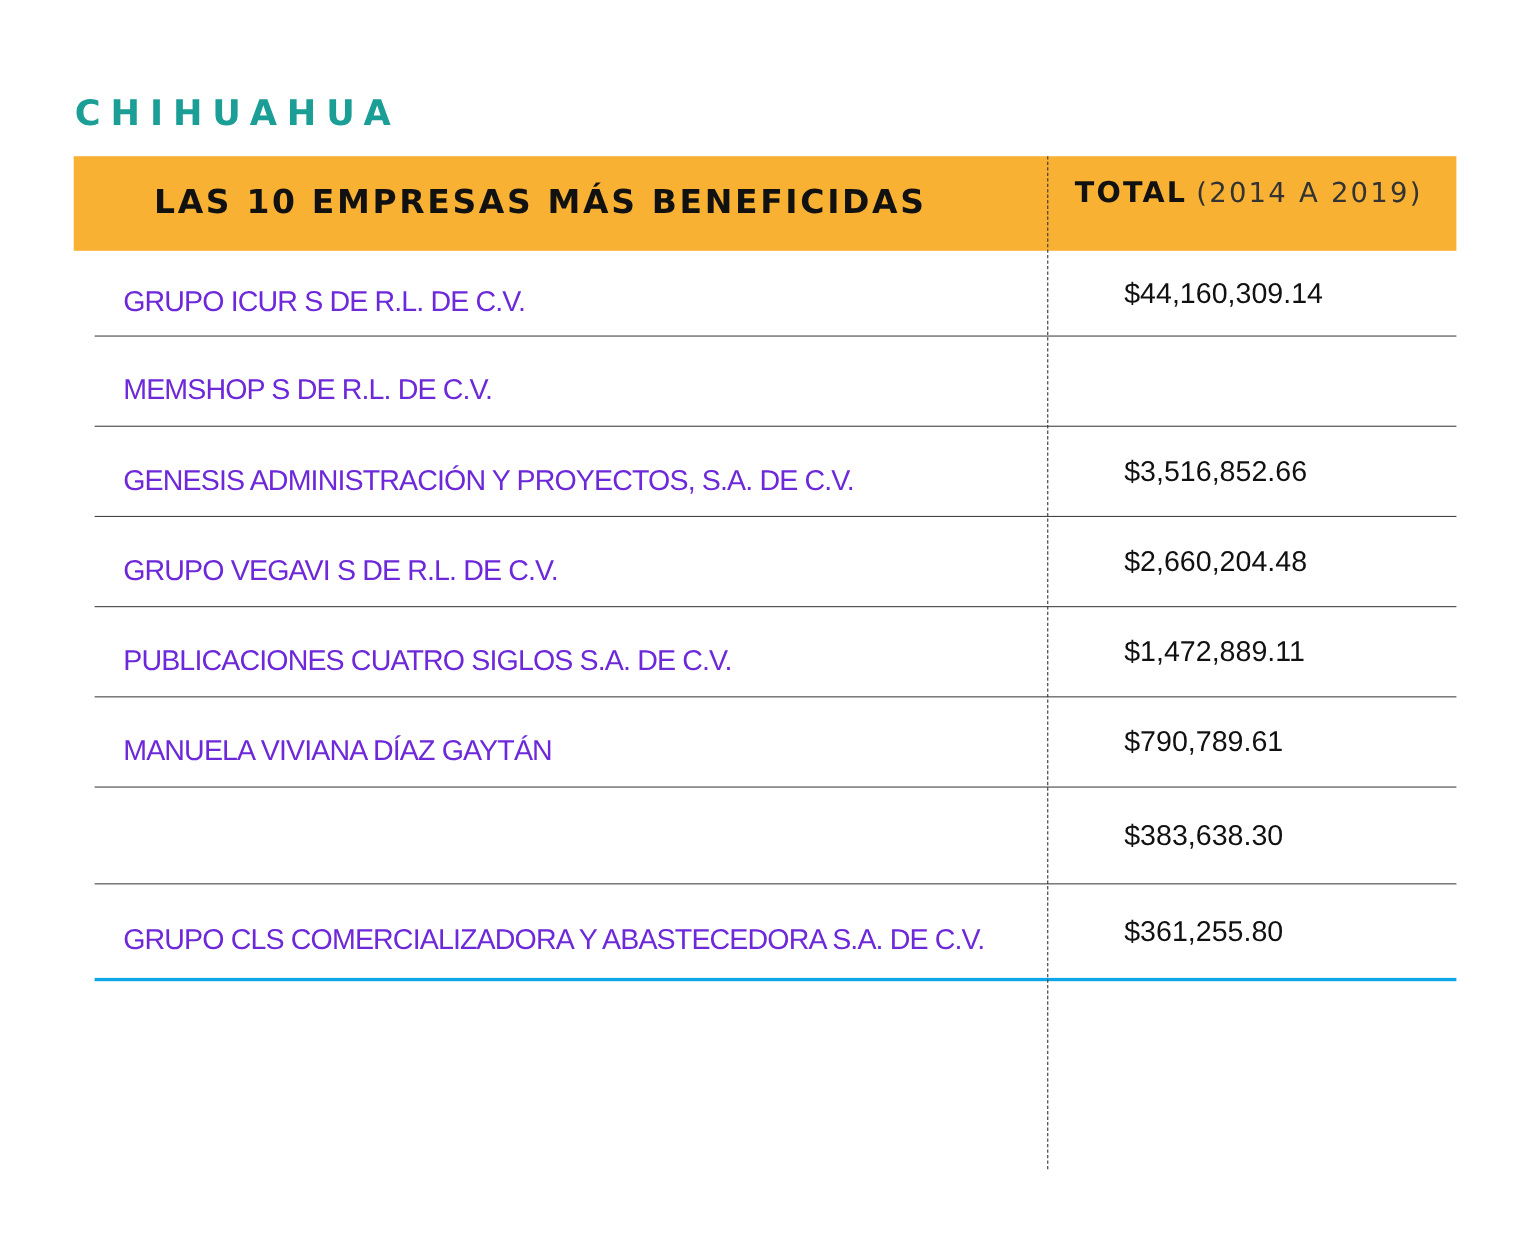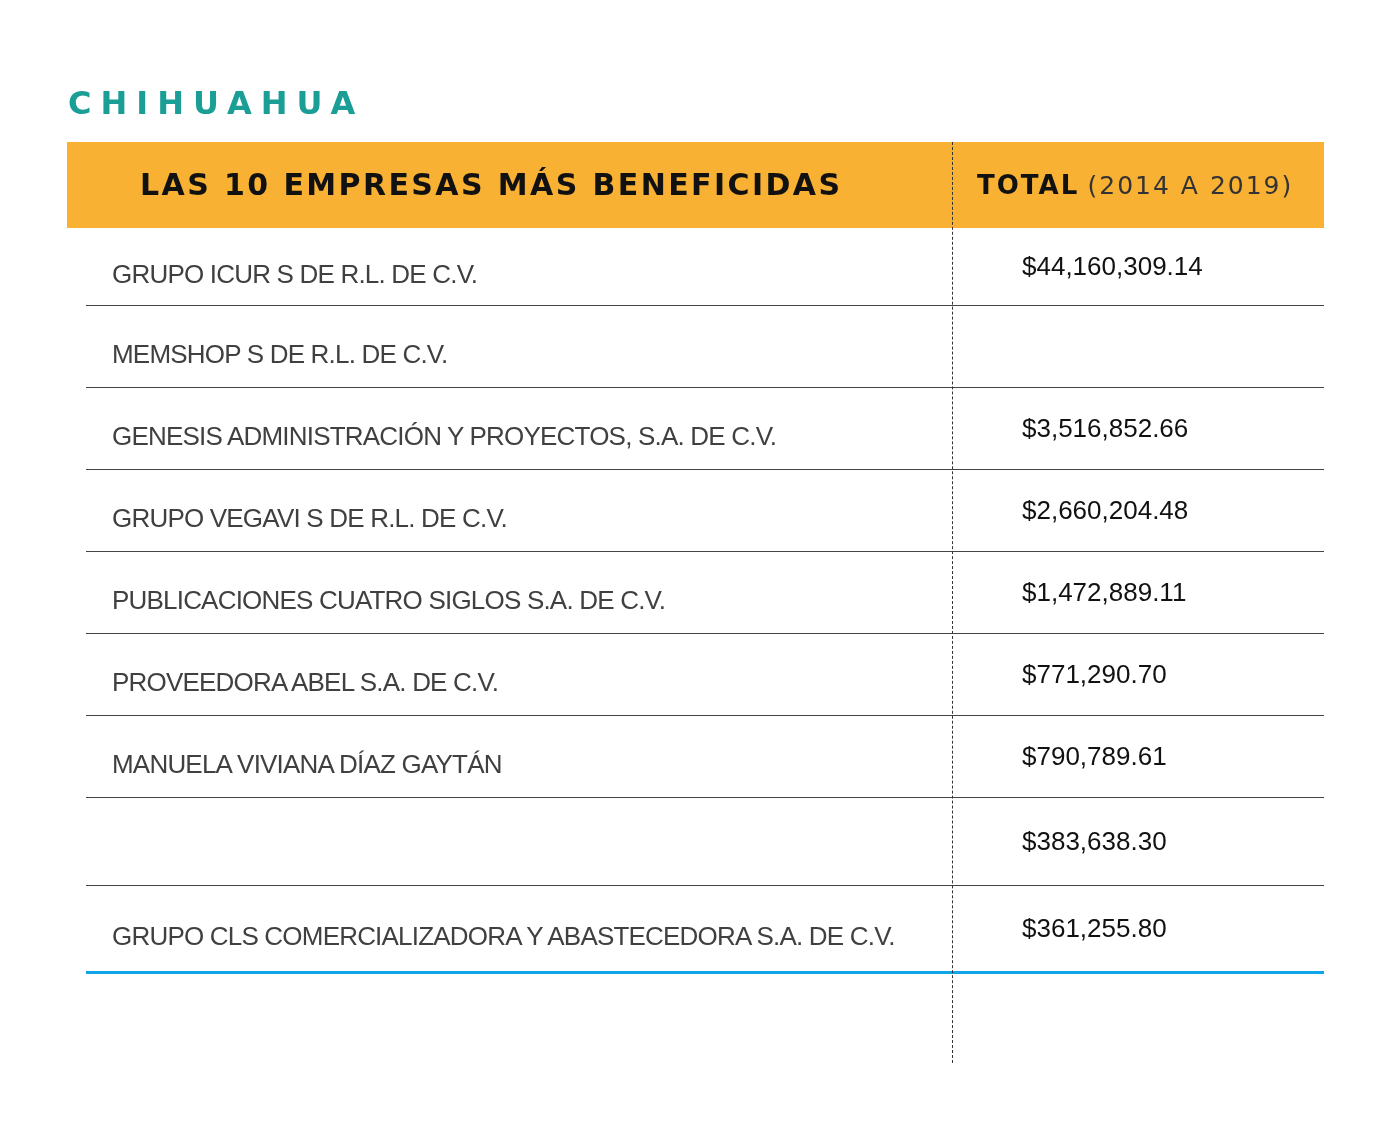--- a/index.html
+++ b/index.html
@@ -5,31 +5,31 @@
   html, body { margin: 0; padding: 0; background: #ffffff; }
   body { width: 1391px; height: 1125px; position: relative; overflow: hidden;
          font-family: "Liberation Sans", "DejaVu Sans", sans-serif; color: #111; }
   .title { position: absolute; left: 68px; top: 84px; font-size: 32px; font-weight: bold;
            letter-spacing: 9px; color: #1a9e95; font-family: "DejaVu Sans", sans-serif; text-align: right; }
   .header { position: absolute; left: 67px; top: 142px; width: 1257px; height: 86px;
             background: #f8b133; }
   .header .col-name { position: absolute; left: 46px; top: 0; height: 86px; line-height: 86px;
                       font-size: 30px; font-weight: bold; letter-spacing: 2.4px; color: #111;
                       font-family: "DejaVu Sans", sans-serif; margin-left: 27px; }
-  .header .col-total { position: absolute; left: 910px; top: 0; height: 86px; line-height: 86px;
+  .header .col-total { position: absolute; left: 910px; top: 0; height: 86px; line-height: 68px;
                        font-size: 26px; white-space: nowrap; font-family: "DejaVu Sans", sans-serif; }
   .header .col-total .bold { font-weight: bold; letter-spacing: 2px; color: #111; }
   .header .col-total .light { font-weight: normal; letter-spacing: 2px; color: #333; font-size: 25px; }
   .divider { position: absolute; left: 952px; top: 142px; height: 921px; width: 0;
              border-left: 1.5px dashed #333; }
   .rows { position: absolute; left: 86px; top: 228px; width: 1238px; }
   .row { position: relative; border-bottom: 1.5px solid #444; }
   .row:last-child { border-bottom: 3px solid #0ea5e9; }
   .row .name { position: absolute; left: 26px; top: 16px; bottom: 0; display: flex; align-items: center;
-               font-size: 26px; letter-spacing: -0.8px; white-space: nowrap; color: #404040; }
+               font-size: 26px; letter-spacing: -0.8px; white-space: nowrap; color: #6d28d9; }
   .row .total { position: absolute; left: 936px; top: 0; bottom: 0; display: flex; align-items: center;
                 font-size: 26px; white-space: nowrap; color: #111; }
 </style>
 </head>
 <body>
 
 <div class="title">CHIHUAHUA</div>
 
 <div class="header">
   <div class="col-name">LAS 10 EMPRESAS MÁS BENEFICIDAS</div>
@@ -53,24 +53,20 @@
   </div>
   <div class="row" style="height:81px">
     <div class="name">GRUPO VEGAVI S DE R.L. DE C.V.</div>
     <div class="total">$2,660,204.48</div>
   </div>
   <div class="row" style="height:81px">
     <div class="name">PUBLICACIONES CUATRO SIGLOS S.A. DE C.V.</div>
     <div class="total">$1,472,889.11</div>
   </div>
   <div class="row" style="height:81px">
-    <div class="name">PROVEEDORA ABEL S.A. DE C.V.</div>
-    <div class="total">$771,290.70</div>
-  </div>
-  <div class="row" style="height:81px">
     <div class="name">MANUELA VIVIANA DÍAZ GAYTÁN</div>
     <div class="total">$790,789.61</div>
   </div>
   <div class="row" style="height:87px">
     <div class="total">$383,638.30</div>
   </div>
   <div class="row" style="height:85px">
     <div class="name">GRUPO CLS COMERCIALIZADORA Y ABASTECEDORA S.A. DE C.V.</div>
     <div class="total">$361,255.80</div>
   </div>

